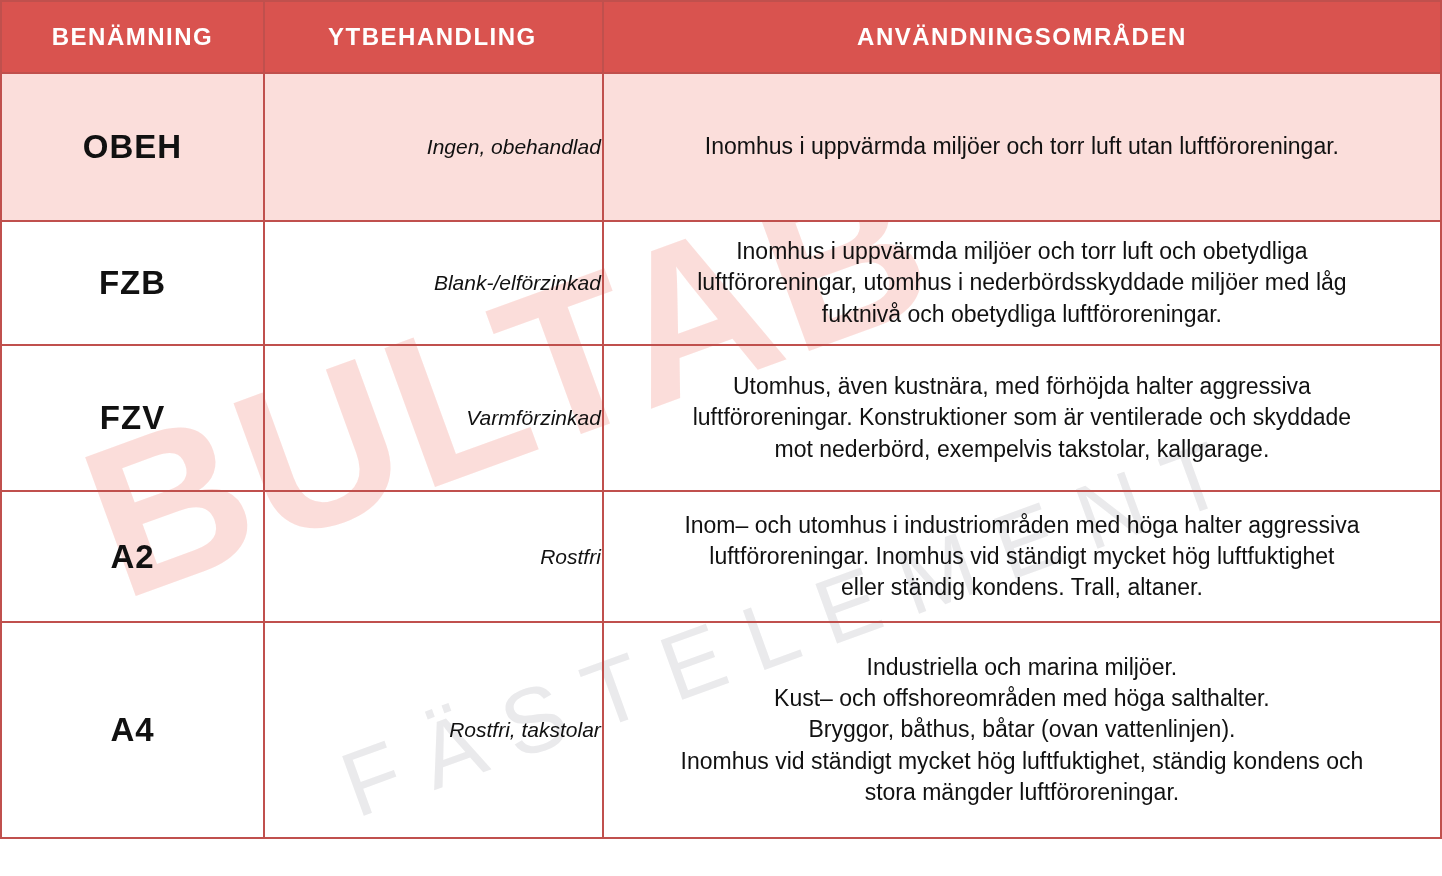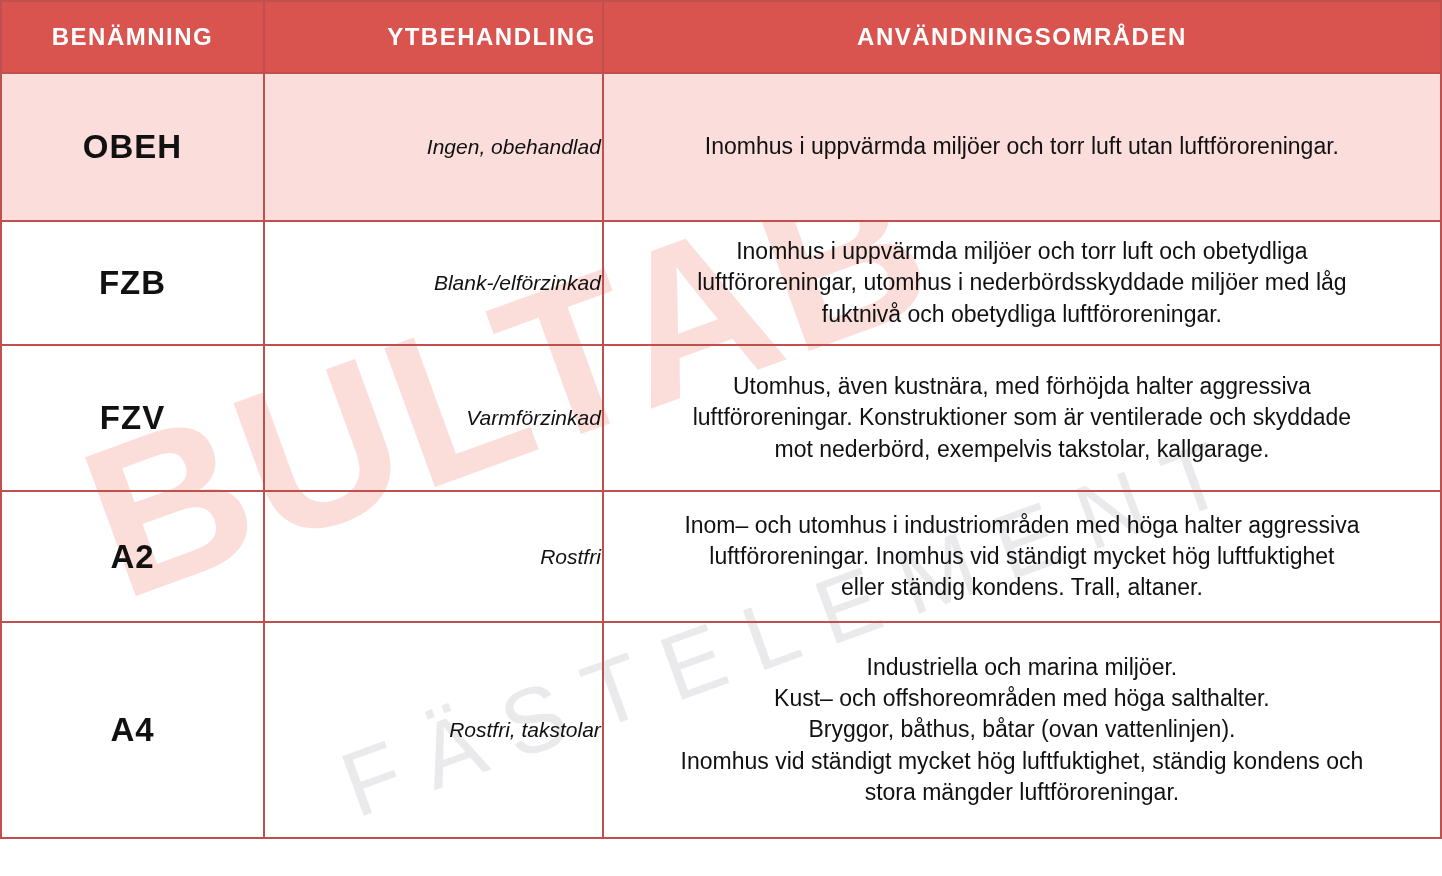--- a/index.html
+++ b/index.html
@@ -73,29 +73,29 @@
   table.spec td {
     border: 2px solid #c0504d;
     box-sizing: border-box;
   }
   thead th {
     background: #d9534f;
     color: #ffffff;
     font-size: 24px;
     font-weight: bold;
     letter-spacing: 1.5px;
-    padding: 16px 6px;
+    padding: 16px 28px;
     border: none;
     border-bottom: 2px solid #c0504d;
     text-transform: uppercase;
     height: 72px;
     vertical-align: middle;
   }
   th.col-benamning { width: 236px; text-align: center; }
-  th.col-ytbehandling { width: 304px; text-align: right; padding-left: 26px; }
+  th.col-ytbehandling { width: 304px; text-align: center; padding-left: 26px; }
   th.col-anvandning { width: 752px; text-align: center; }
 
   td.c-benamning {
     width: 236px;
     text-align: center;
     font-size: 33px;
     font-weight: bold;
     color: #111111;
     letter-spacing: 1px;
     vertical-align: middle;

